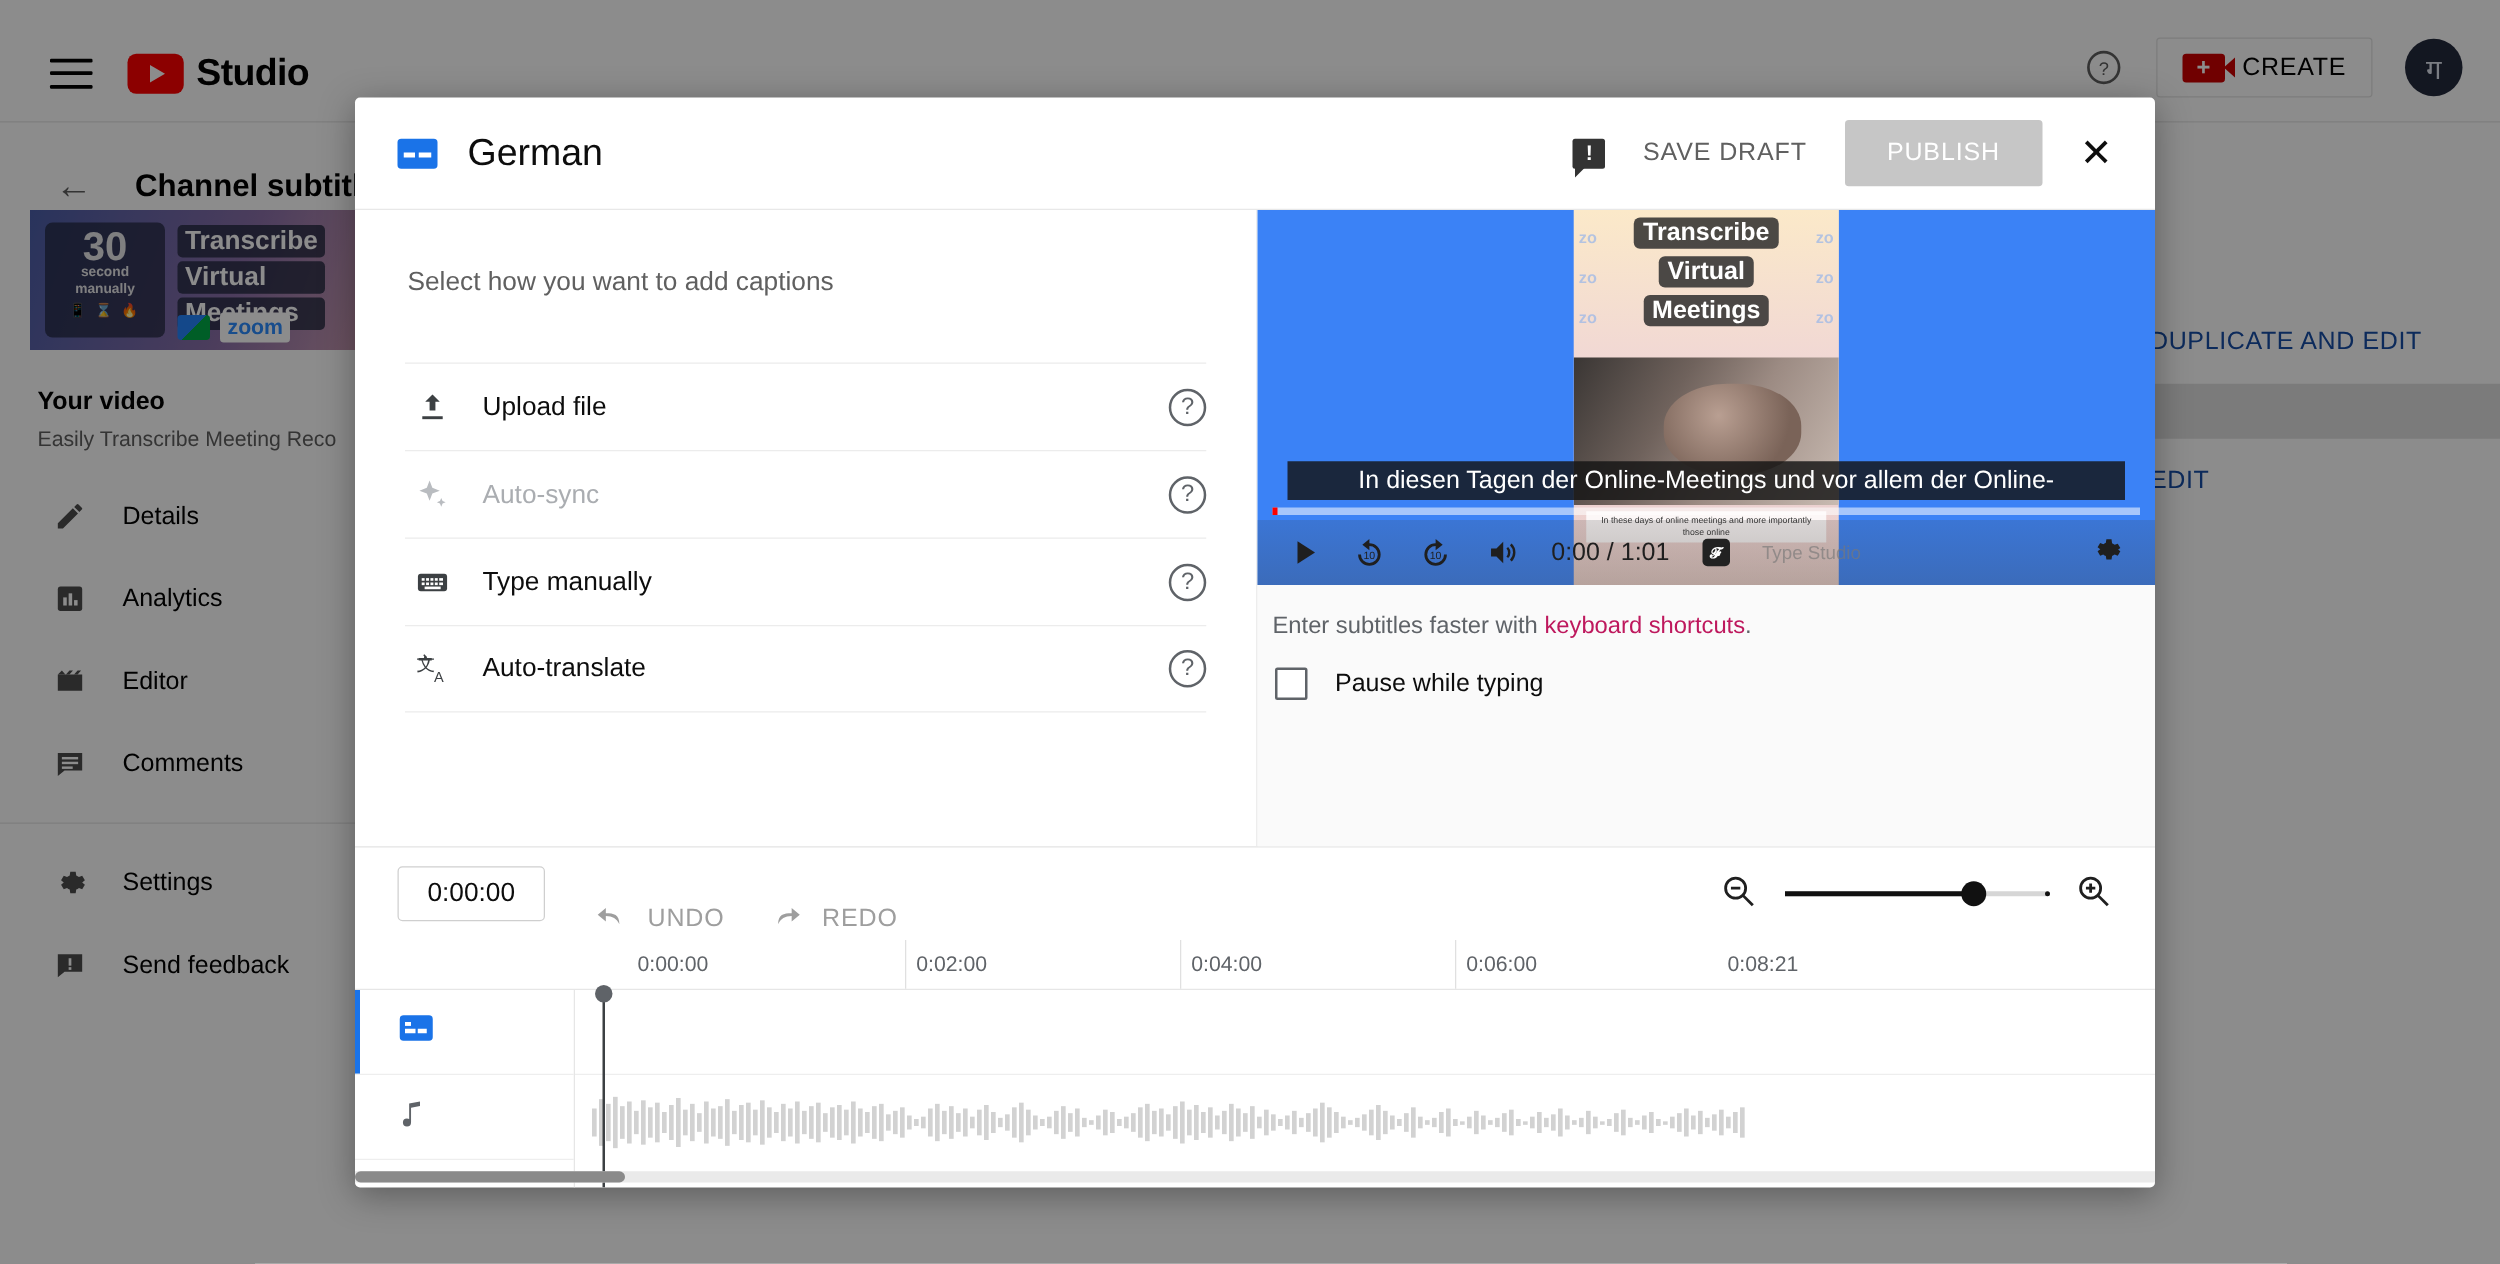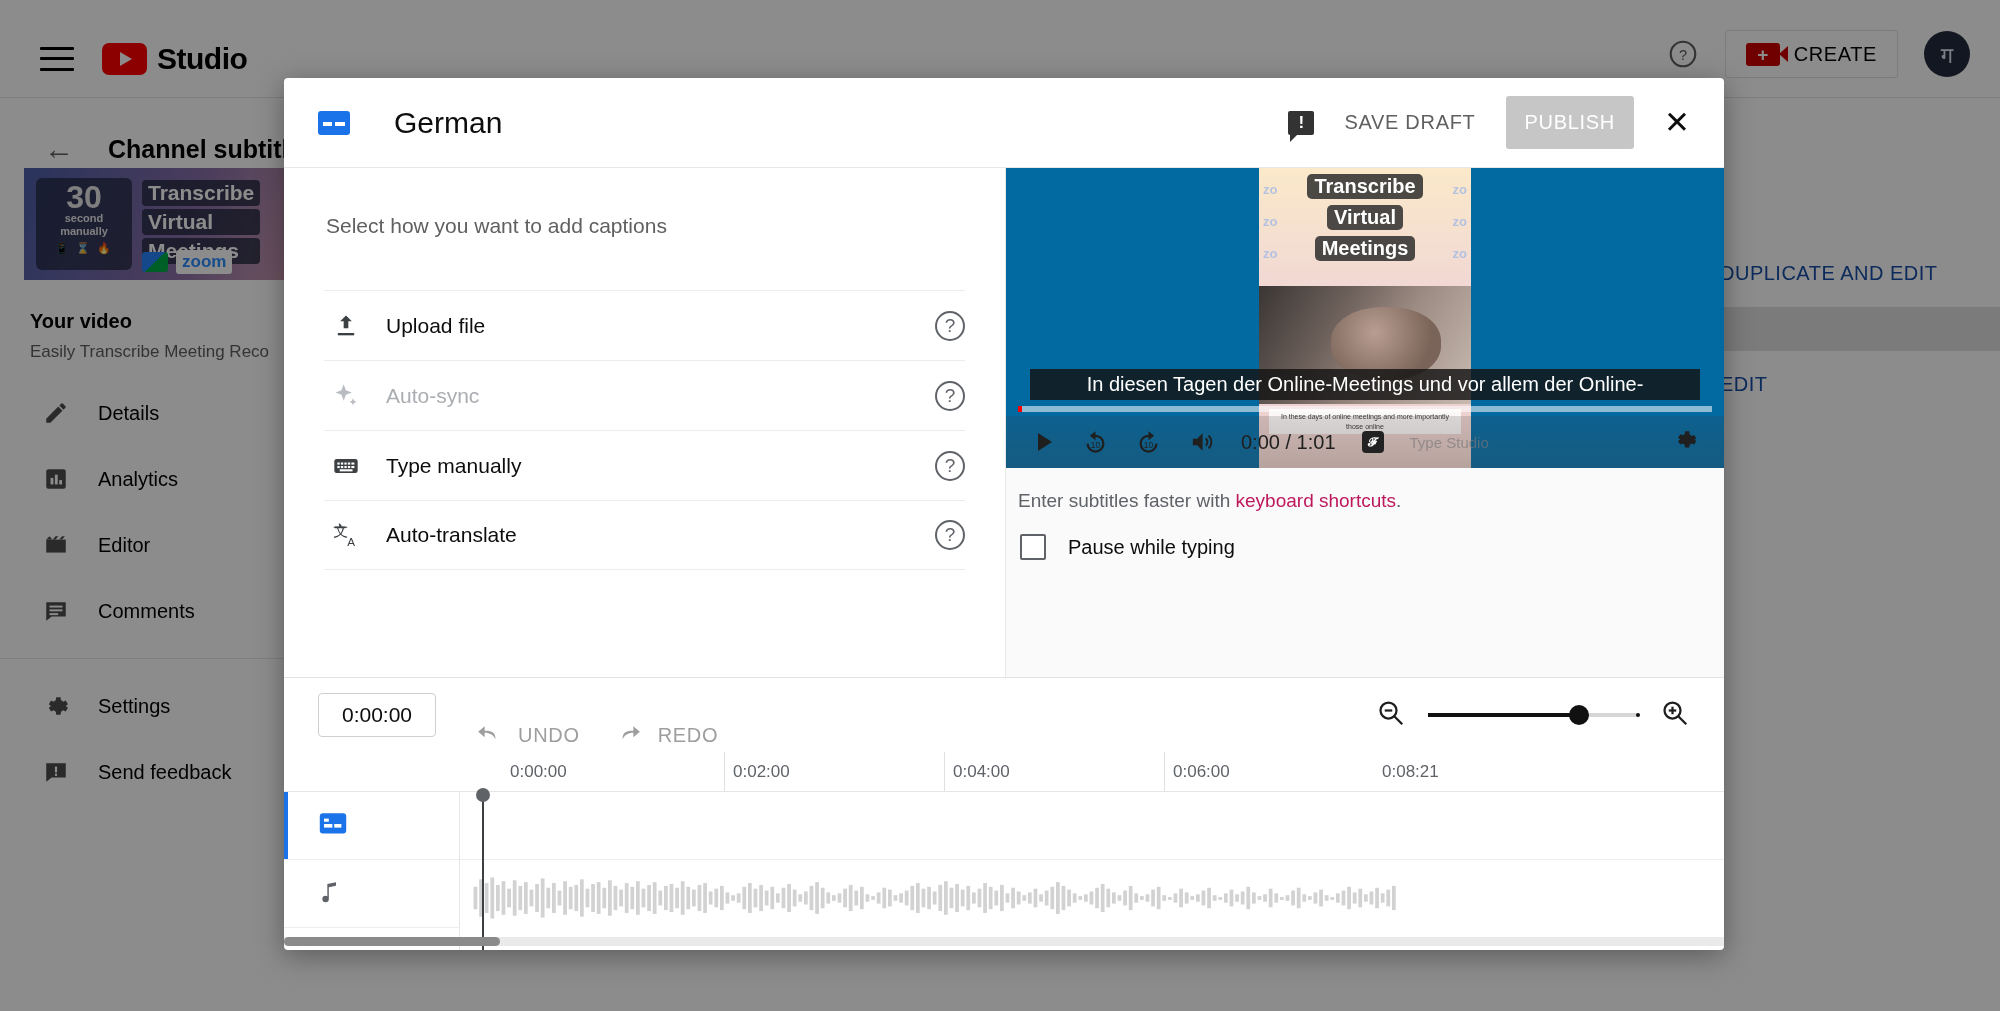--- a/index.html
+++ b/index.html
@@ -98,51 +98,51 @@
     position: absolute; left: 284px; top: 78px; width: 1440px; height: 872px;
     background: #ffffff; border-radius: 4px; box-shadow: 0 6px 28px rgba(0,0,0,.35);
     overflow: hidden; display: flex; flex-direction: column;
   }
   .dlg-head { height: 90px; display: flex; align-items: center; padding: 0 34px;
     border-bottom: 1px solid #e8e8e8; flex: 0 0 90px; }
   .cc-blue { width: 32px; height: 24px; background: #1a73e8; border-radius: 3px;
     position: relative; flex: 0 0 auto; }
   .cc-blue::before { content:""; position:absolute; left:5px; top:11px; width:9px; height:4px; background:#fff; }
   .cc-blue::after { content:""; position:absolute; left:17px; top:11px; width:10px; height:4px; background:#fff; }
-  .dlg-title { font-size: 30px; font-weight: 500; color: #0d0d0d; margin-left: 44px; }
+  .dlg-title { font-size: 30px; font-weight: 500; color: #0d0d0d; margin-left: 24px; }
   .dlg-actions { margin-left: auto; display: flex; align-items: center; gap: 30px; }
   .feedback-ico { width: 26px; height: 24px; background: #333; border-radius: 2px;
     position: relative; color: #fff; font-size: 17px; font-weight: 700;
     display:flex; align-items:center; justify-content:center; }
   .feedback-ico::after { content:""; position:absolute; left: 2px; bottom: -7px;
     width: 0; height: 0; border-top: 8px solid #333; border-right: 8px solid transparent; }
   .save-draft { font-size: 20px; color: #606060; letter-spacing: .7px; background:none; border:none;
     font-family: inherit; cursor: pointer; }
   .publish-btn { background: #c6c6c6; color: #fff; font-size: 20px; letter-spacing: .7px;
-    border: none; padding: 15px 19px; border-radius: 3px; font-family: inherit; }
+    border: none; padding: 15px 34px; border-radius: 3px; font-family: inherit; }
   .close-x { font-size: 31px; color: #0d0d0d; line-height: 1; background:none;border:none;
     font-family: inherit; cursor:pointer; }
 
   .dlg-body { display: flex; flex: 0 0 auto; height: 510px; border-bottom: 1px solid #e3e3e3; }
   .pane-left { width: 722px; border-right: 1px solid #e8e8e8; padding: 0 40px; }
   .pane-left h3 { font-size: 21px; font-weight: 400; color: #606060; margin: 46px 0 0 2px; }
 
   .opt-list { margin-top: 52px; }
   .opt-row { display: flex; align-items: center; height: 70px;
     border-top: 1px solid #ececec; }
   .opt-row:last-child { border-bottom: 1px solid #ececec; }
   .opt-ico { width: 44px; display: flex; justify-content: center; color: #3c4043; }
   .opt-label { font-size: 21px; color: #0d0d0d; margin-left: 18px; }
   .opt-row.disabled .opt-label, .opt-row.disabled .opt-ico { color: #aaadb1; }
   .help-ico { margin-left: auto; width: 30px; height: 30px; border: 2px solid #5f6368;
     border-radius: 50%; color: #5f6368; font-size: 19px; display:flex;
     align-items:center; justify-content:center; font-weight: 500; }
 
   .pane-right { flex: 1; background: #fafafa; padding: 0; position: relative; }
-  .player { position: absolute; left: 0; right: 0; top: 0; height: 300px; background: #0369a1;
+  .player { position: absolute; left: 0; right: 0; top: 0; height: 300px; background: #3b82f6;
     display: flex; justify-content: center; }
   .vid { width: 212px; height: 300px; position: relative; overflow: hidden;
     background: linear-gradient(180deg,#f7e7cf 0%,#f2dcd2 30%,#e7cfd6 55%,#f0d3cb 100%); }
   .vid-top { position:absolute; left:0; right:0; top:0; height:118px;
     background: linear-gradient(180deg,#fbe9c9,#f1d8d4); }
   .zo { position: absolute; color: #9db8e8; font-weight: 800; font-size: 13px; opacity:.75; }
   .vid-cap { position:absolute; left:0; right:0; display:flex; flex-direction:column;
     align-items:center; gap:6px; top: 6px; }
   .vid-cap span { background: rgba(45,45,45,.85); color:#fff; font-weight: 800;
     font-size: 20px; padding: 1px 7px; border-radius: 5px; white-space: nowrap; }

